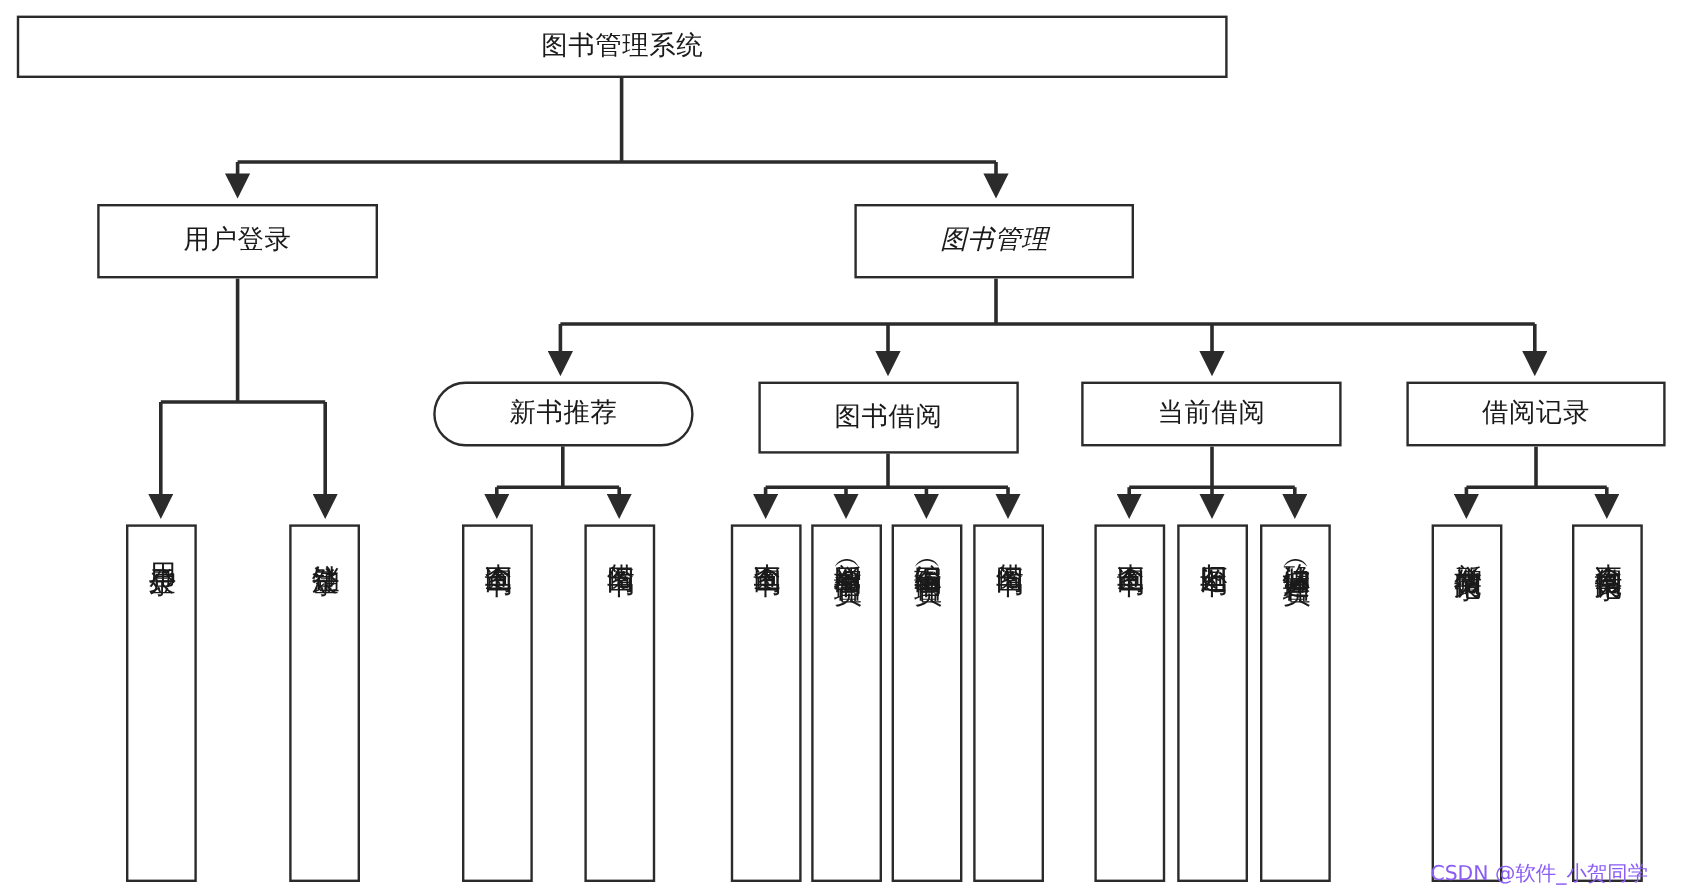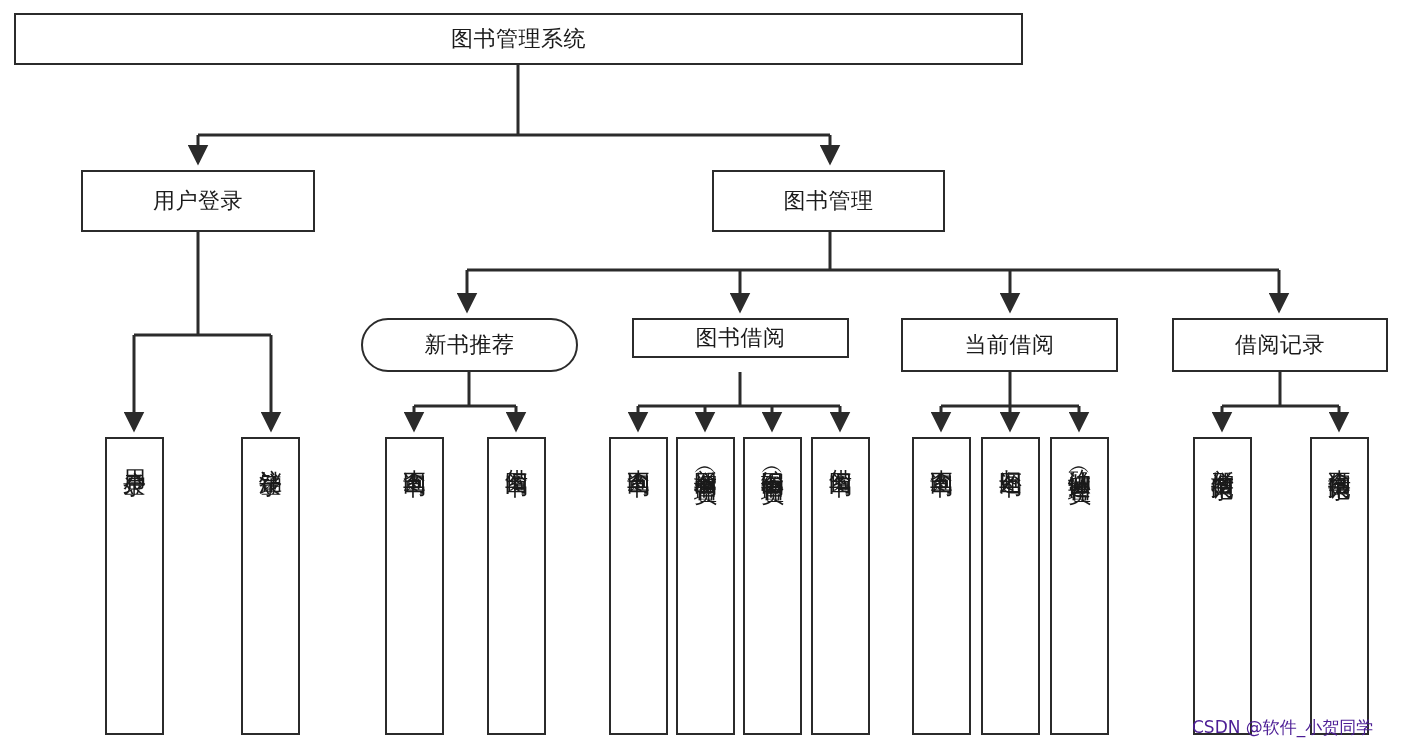--- a/index.html
+++ b/index.html
@@ -54,21 +54,21 @@
   .node.vertical .label {
     writing-mode: vertical-rl;
     text-orientation: upright;
     font-size: 23px;
     line-height: 1.08;
     letter-spacing: 2px;
     white-space: nowrap;
   }
   .watermark {
     position: absolute;
-    color: #4c1d95;
+    color: #8b5cf6;
     font-size: 17px;
     white-space: nowrap;
     font-family: "DejaVu Sans", "Liberation Sans", sans-serif;
   }
 </style>
 </head>
 <body>
 
 <div id="diagram-root">
 
@@ -122,28 +122,28 @@
     </g>
   </svg>
 
   <div class="node horizontal" style="left:14px; top:13px; width:1009px; height:52px;">
     <span class="label">图书管理系统</span>
   </div>
 
   <div class="node horizontal" style="left:81px; top:170px; width:234px; height:62px;">
     <span class="label">用户登录</span>
   </div>
-  <div class="node horizontal" style="left:712px; top:170px; width:233px; height:62px;">
+  <div class="node horizontal" style="left:712px; top:170px; width:233px; height:62px;font-style:italic;">
     <span class="label">图书管理</span>
   </div>
 
   <div class="node horizontal" style="left:361px; top:318px; width:217px; height:54px;border-radius:27px;">
     <span class="label">新书推荐</span>
   </div>
-  <div class="node horizontal" style="left:632px; top:318px; width:217px; height:40px;">
+  <div class="node horizontal" style="left:632px; top:318px; width:217px; height:60px;">
     <span class="label">图书借阅</span>
   </div>
   <div class="node horizontal" style="left:1172px; top:318px; width:216px; height:54px;">
     <span class="label">借阅记录</span>
   </div>
   <div class="node horizontal" style="left:901px; top:318px; width:217px; height:54px;">
     <span class="label">当前借阅</span>
   </div>
 
   <div class="node vertical" style="left:105px; top:437px; width:59px; height:298px;">

